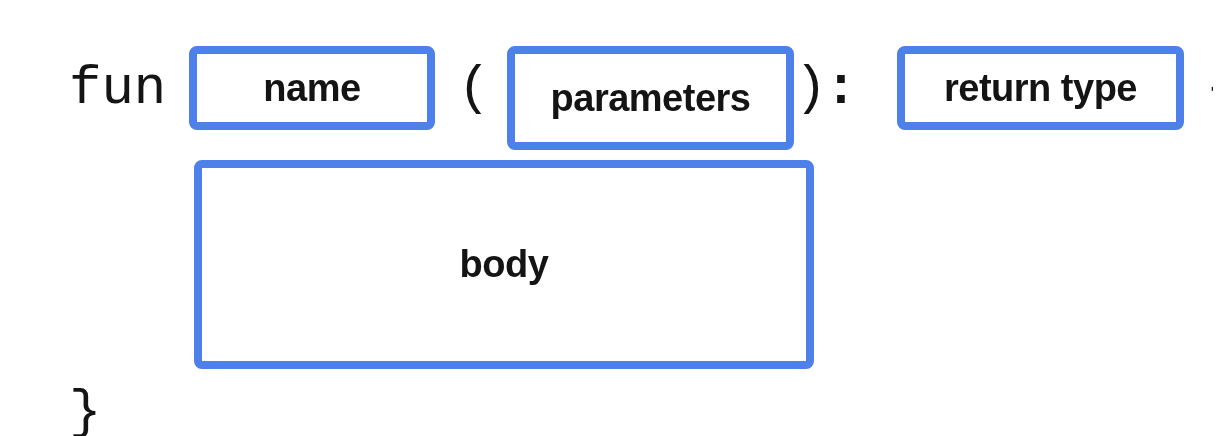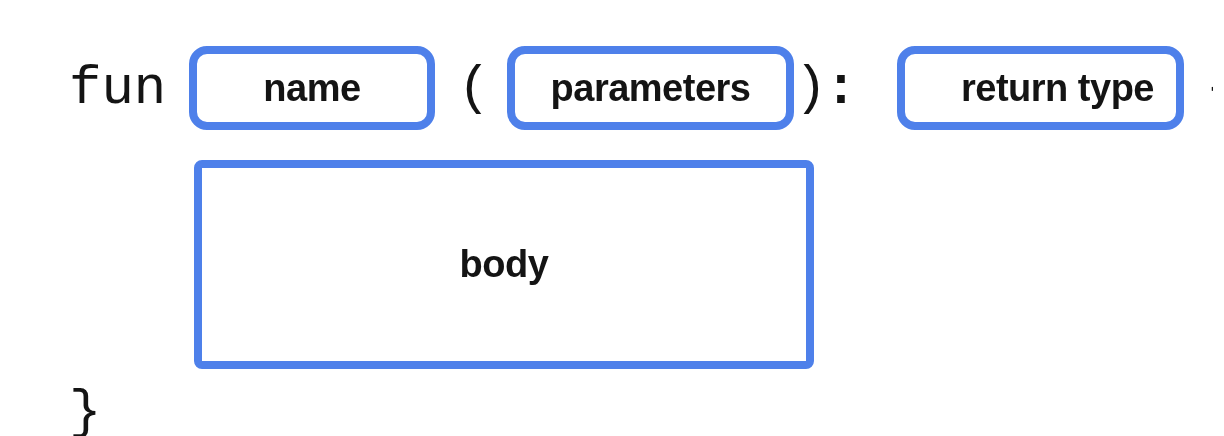--- a/index.html
+++ b/index.html
@@ -28,37 +28,37 @@
     justify-content: center;
     font-family: "Liberation Mono", "DejaVu Sans Mono", monospace;
     font-size: 54px;
     font-weight: 400;
     color: var(--text);
     white-space: pre;
   }
   .syntax-box {
     position: absolute;
     border: 8px solid var(--box-border);
-    border-radius: 18px;
+    border-radius: 8px;
     background: var(--background);
     display: flex;
     align-items: center;
     justify-content: center;
   }
   .box-label {
     font-family: "Liberation Sans", sans-serif;
     font-weight: 700;
     font-size: 38px;
     letter-spacing: -0.5px;
     color: var(--text);
     white-space: pre;
   }
   #box-name        { left: 167px; top: 24px;  width: 246px; height: 84px; }
-  #box-parameters  { left: 485px; top: 24px;  width: 287px; height: 84px; }
-  #box-return-type { left: 875px; top: 24px;  width: 287px; height: 84px; justify-content: flex-end; }
+  #box-parameters  { left: 485px; top: 24px;  width: 287px; height: 104px; }
+  #box-return-type { left: 875px; top: 24px;  width: 287px; height: 84px; }
   #box-body        { left: 172px; top: 138px; width: 620px; height: 209px; border-radius: 8px; }
 
   #tok-fun         { left: 36px; }
   #tok-open-paren  { left: 435px;  width: 34px; }
   #tok-close-paren { left: 772px;  width: 34px; }
   #tok-colon       { left: 802px;  width: 34px; font-weight: 700; }
   #tok-open-brace  { left: 1183px; width: 34px; }
   #tok-close-brace { left: 36px; top: 348px; width: 34px; justify-content: flex-start; }
 </style>
 </head>

